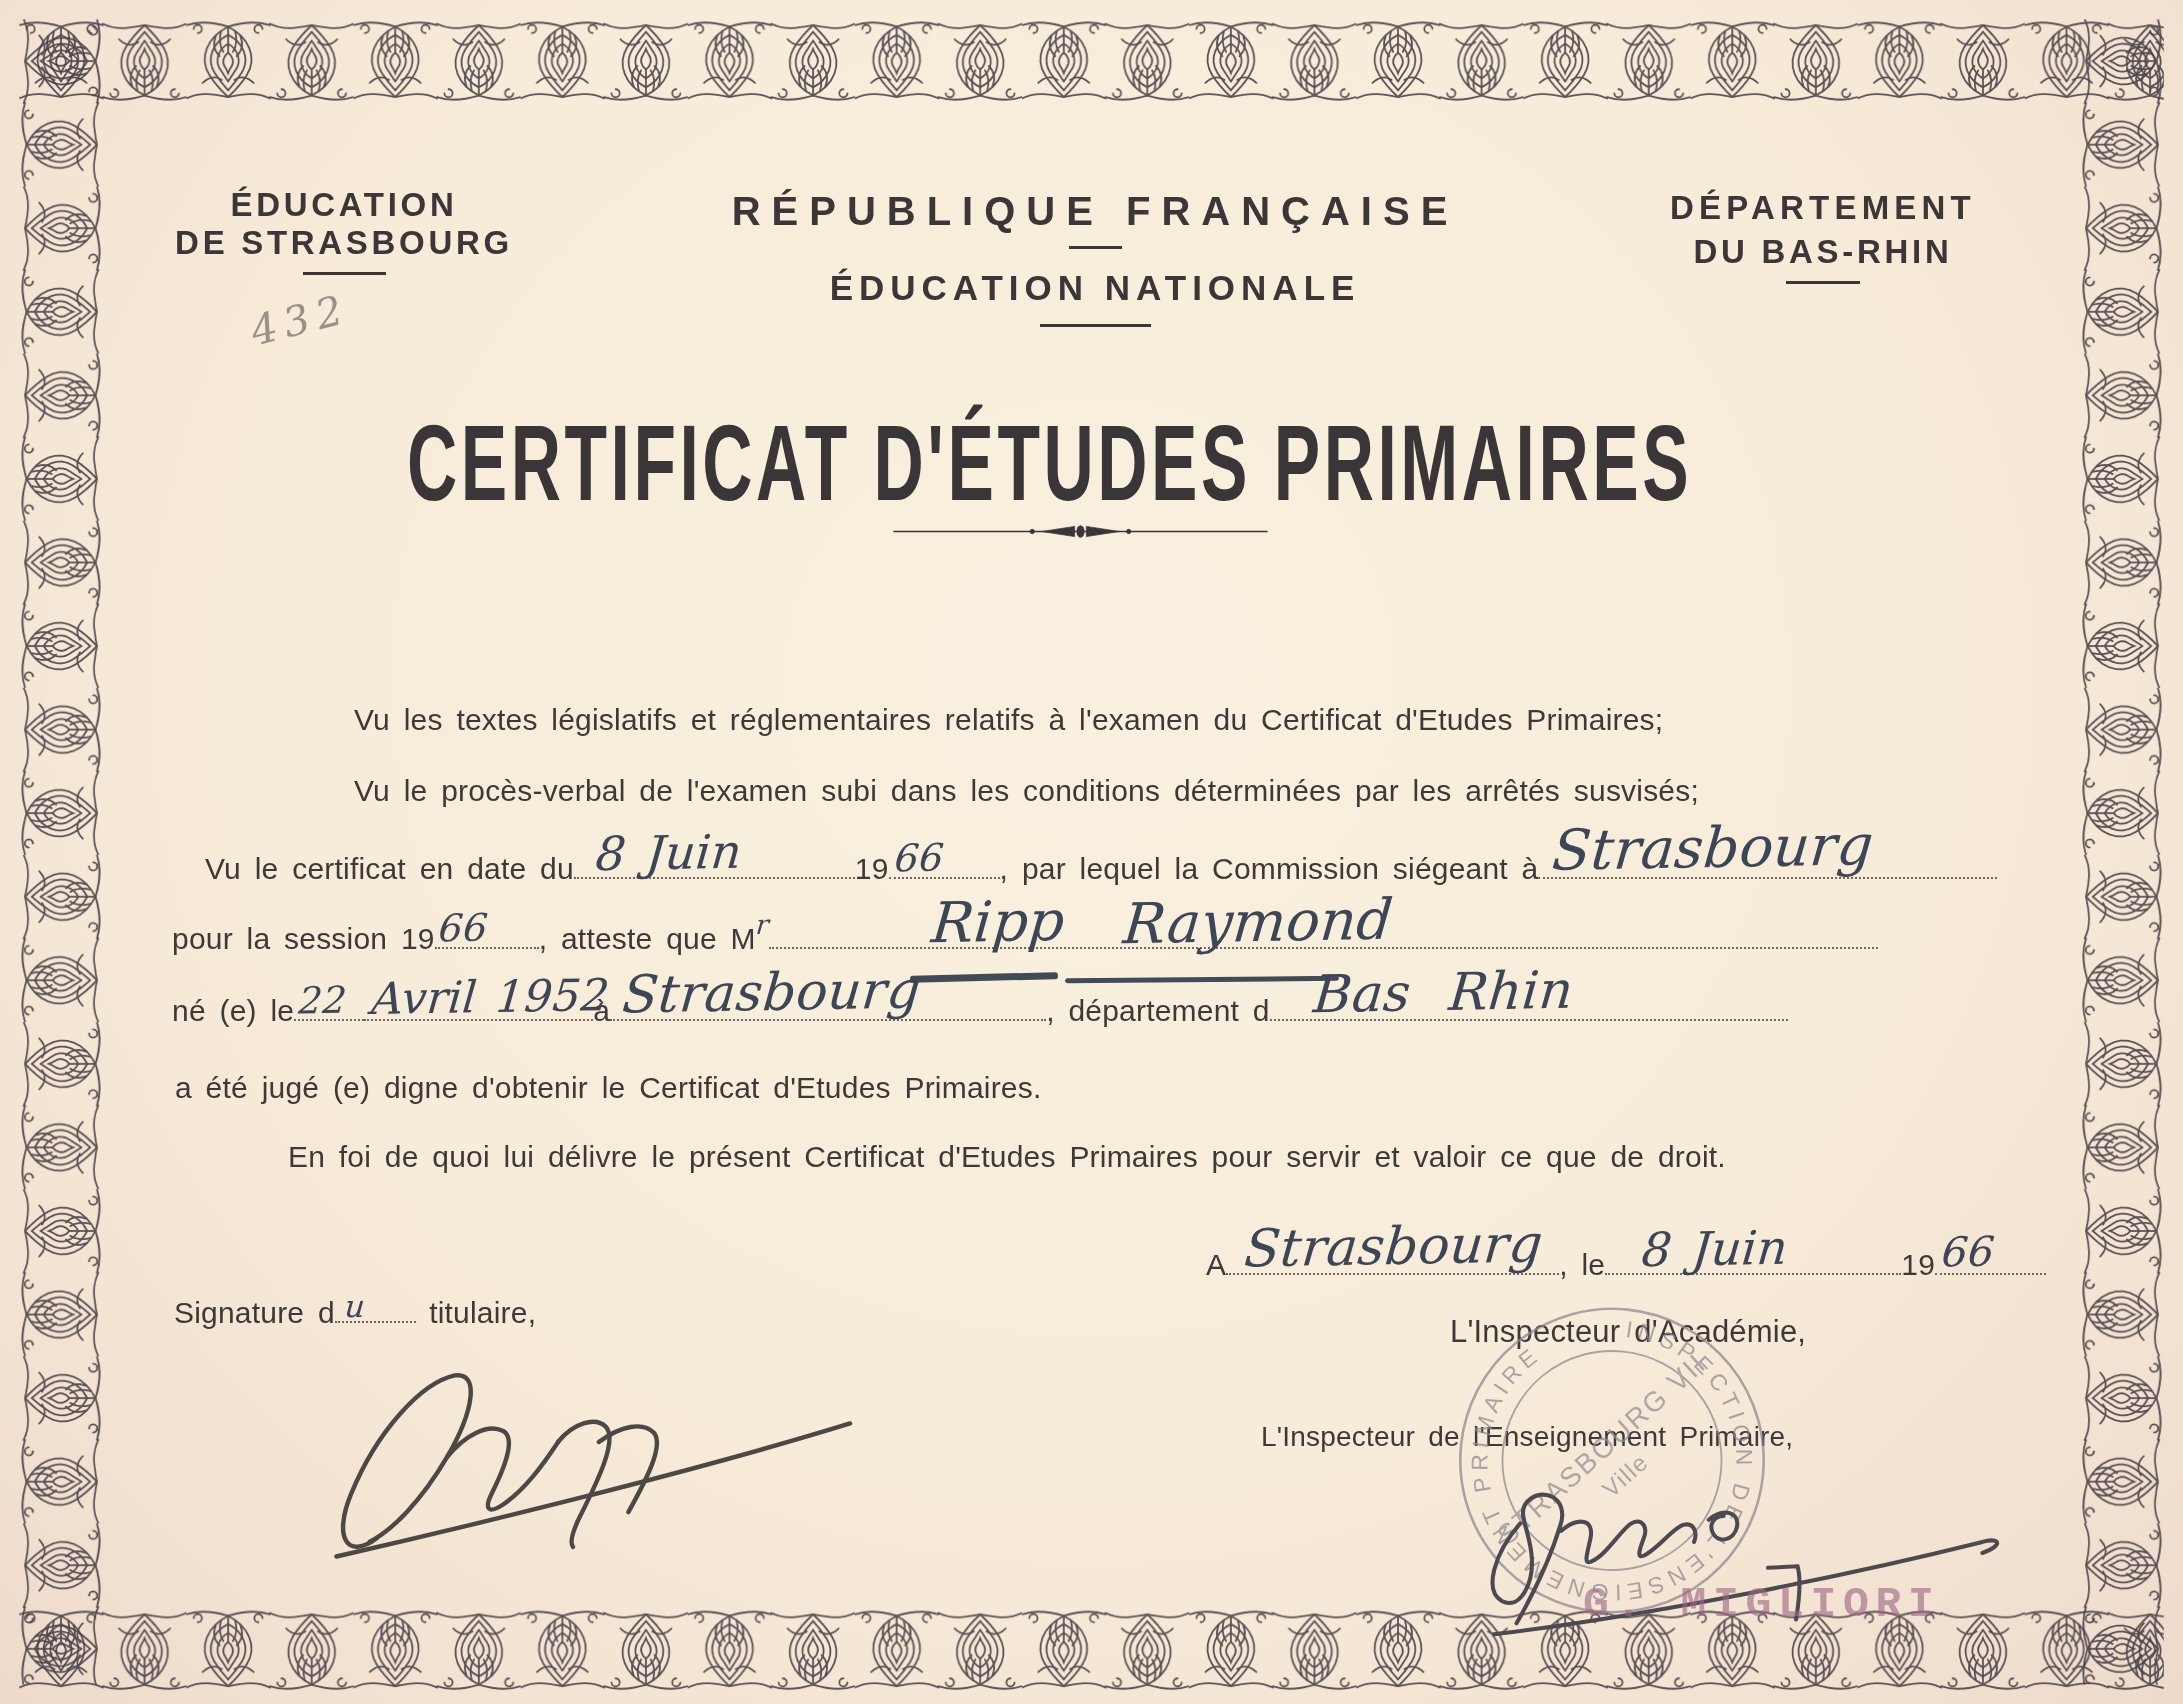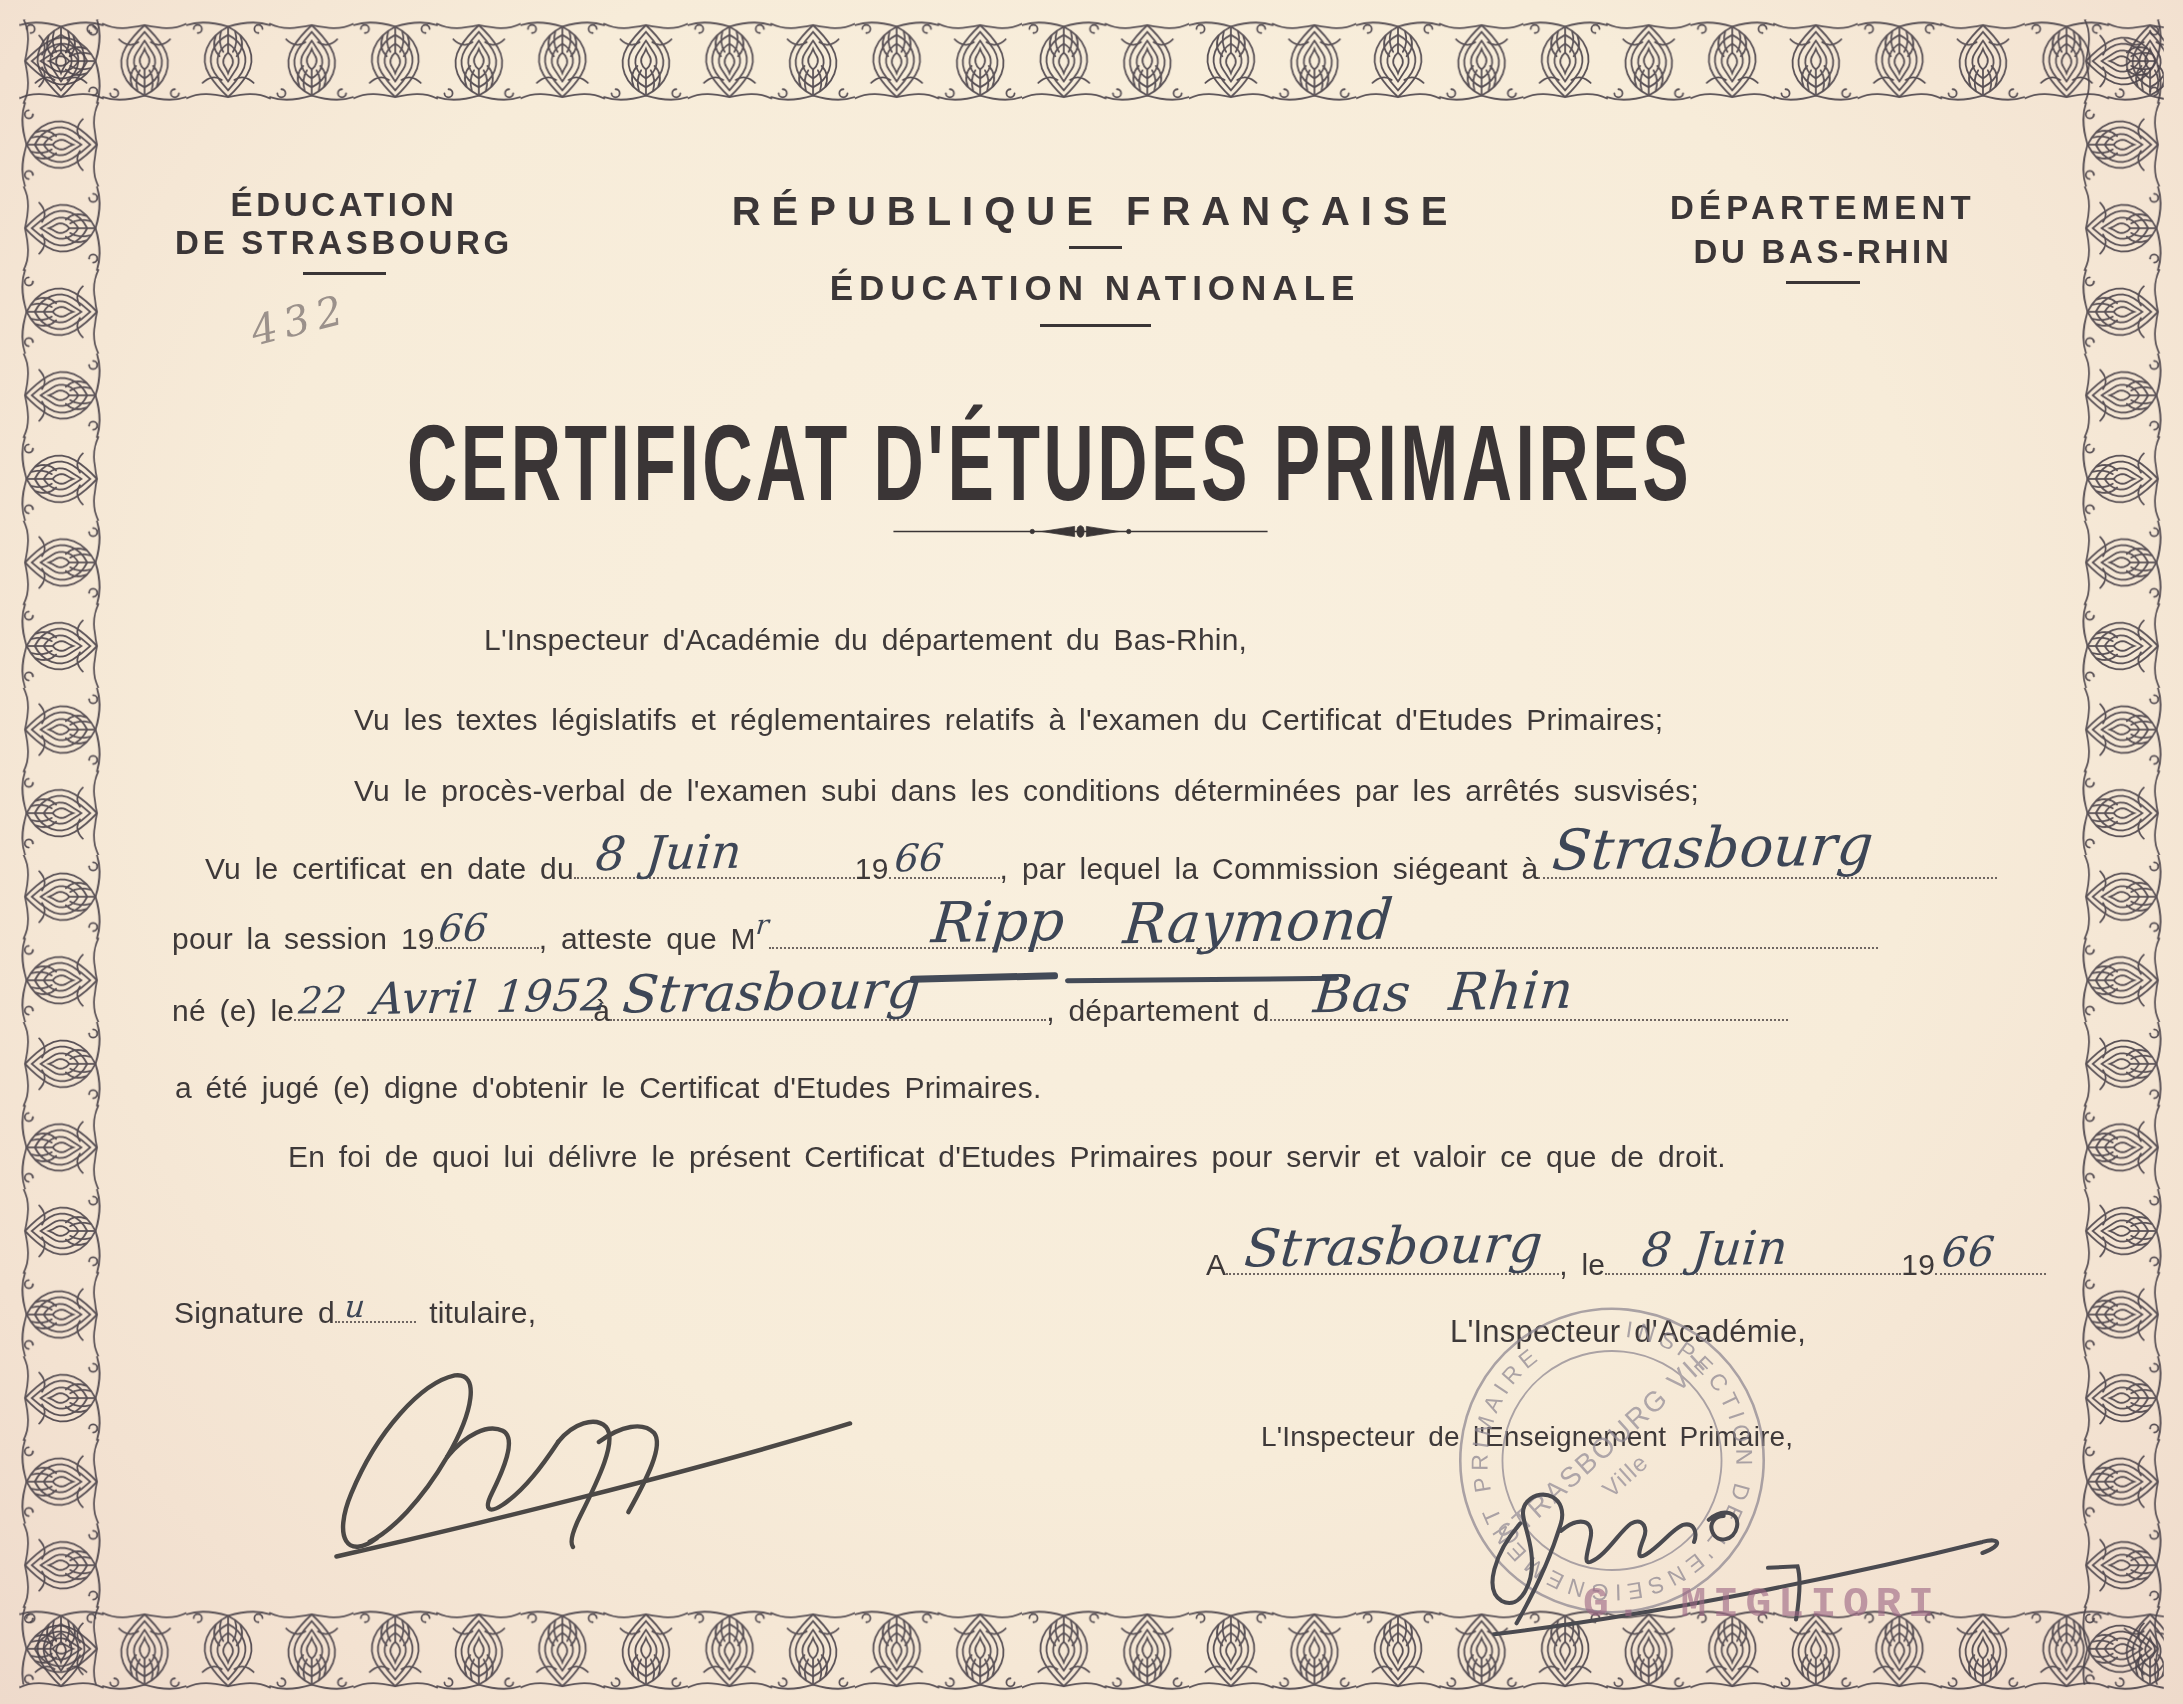--- a/index.html
+++ b/index.html
@@ -95,21 +95,20 @@
     <g fill="#3a3536" stroke="#3a3536">
       <line x1="4" y1="13" x2="516" y2="13" stroke-width="2"></line>
       <polygon points="207,13 252,6 252,20"></polygon>
       <polygon points="313,13 268,6 268,20"></polygon>
       <ellipse cx="260" cy="13" rx="5" ry="8"></ellipse>
       <circle cx="194" cy="13" r="3"></circle>
         <circle cx="326" cy="13" r="3"></circle>
     </g>
   </svg>
 
-  <div class="abs line" style="left:484px;top:623px">L'Inspecteur d'Académie du département du Bas-Rhin,</div>
 
   <div class="abs line" style="left:354px;top:703px">Vu les textes législatifs et réglementaires relatifs à l'examen du Certificat d'Etudes Primaires;</div>
 
   <div class="abs line" style="left:354px;top:774px">Vu le procès-verbal de l'examen subi dans les conditions déterminées par les arrêtés susvisés;</div>
 
   <div class="abs line" style="left:205px;top:852px">
     <span>Vu le certificat en date du</span><span class="fill" style="width:281px"><span class="hand" style="font-size:47px;left:22px">8 Juin</span></span><span>19</span><span class="fill" style="width:111px"><span class="hand" style="font-size:38px;left:6px">66</span></span><span>, par lequel la Commission siégeant à</span><span class="fill" style="width:459px"><span class="hand" style="font-size:56px;left:15px">Strasbourg</span></span>
   </div>
 
   <div class="abs line" style="left:172px;top:922px">

